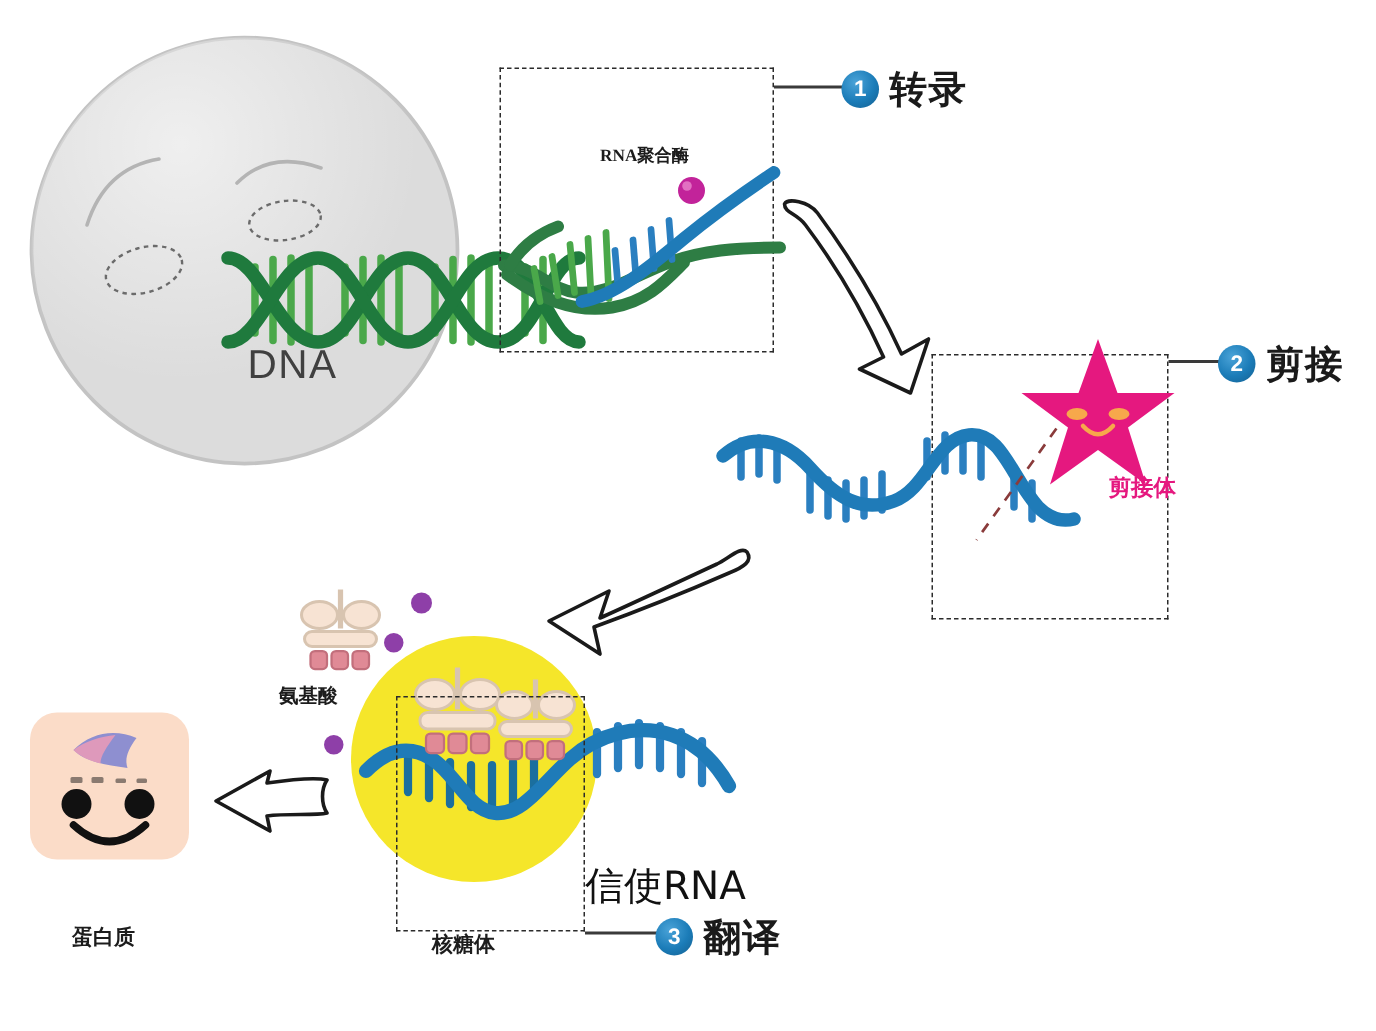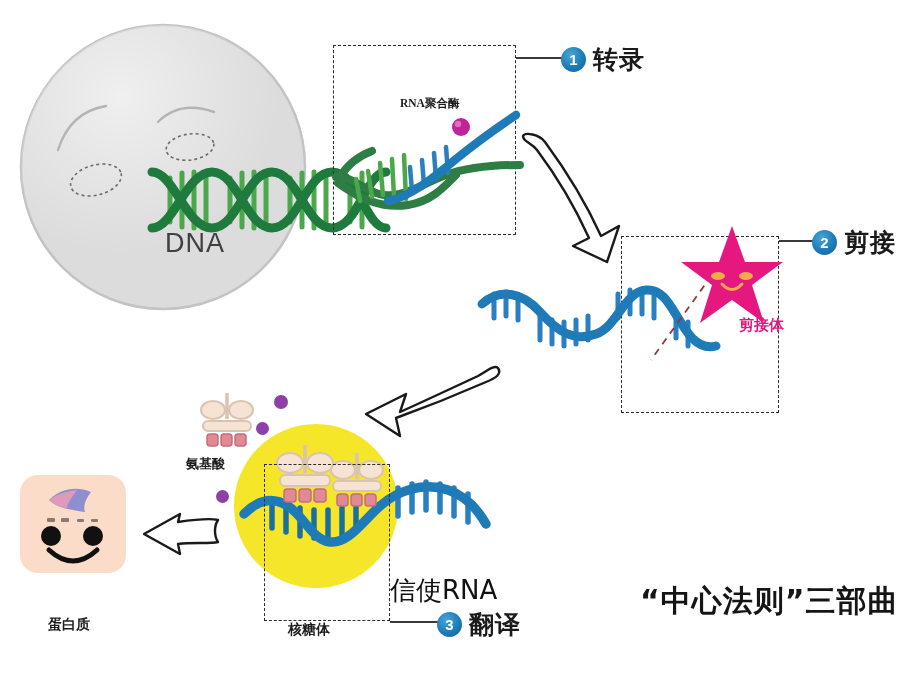--- a/index.html
+++ b/index.html
@@ -371,15 +371,14 @@
         <rect x="58" y="45" width="7" height="3" rx="1"></rect>
         <rect x="72" y="45" width="7" height="3" rx="1"></rect>
       </g>
       <circle cx="32" cy="62" r="10" fill="#111111"></circle>
       <circle cx="74" cy="62" r="10" fill="#111111"></circle>
       <path d="M30 76 q24 22 48 0" fill="none" stroke="#111111" stroke-width="5" stroke-linecap="round"></path>
     </svg>
   </div>
   <div class="abs tiny-cn" style="left:48px; top:616px; font-size:14px;">蛋白质</div>
 
-  <div class="abs title-cn" style="left:640px; top:581px;">“中心法则”三部曲</div>
 
 </div>
 
 </body></html>

